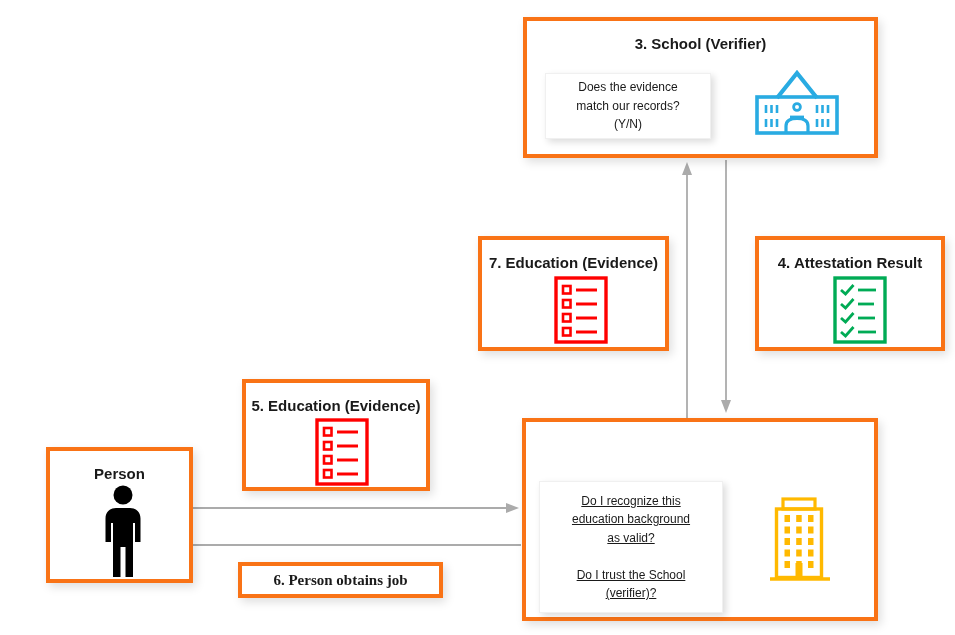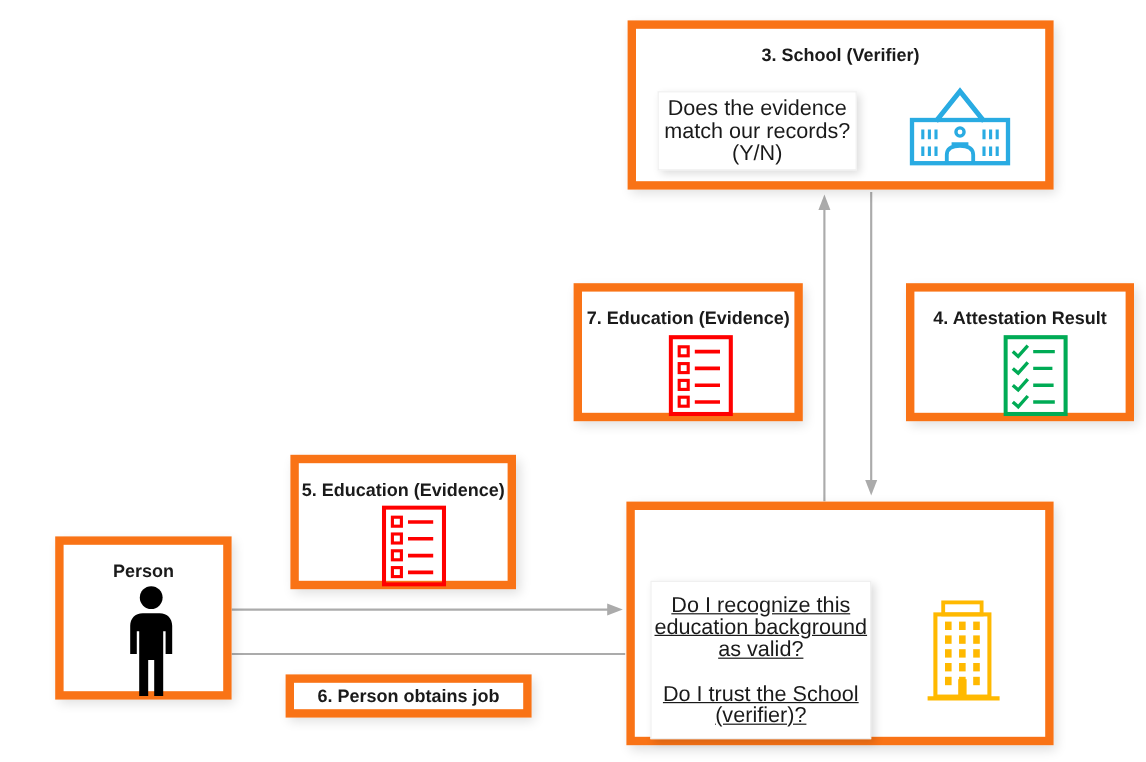--- a/index.html
+++ b/index.html
@@ -19,63 +19,63 @@
     left: 0; top: 0;
     width: 955px; height: 635px;
     pointer-events: none;
   }
   .arrow-line { stroke: var(--c-arrow, #ababab); stroke-width: 1.8; }
   .arrow-head { fill: var(--c-arrow, #ababab); }
 
   .box {
     position: absolute;
     background: #ffffff;
-    border: 7px solid #f97316;
+    border: 4px solid #f97316;
     box-shadow: 3px 4px 9px rgba(0,0,0,0.13);
   }
   .box-title {
     text-align: center;
     font-size: 15px;
     font-weight: 600;
     color: #1a1a1a;
     padding-top: 14px;
     white-space: nowrap;
   }
   .subbox {
     position: absolute;
     background: #ffffff;
     border: 1px solid #f0f0f0;
     box-shadow: 3px 3px 7px rgba(0,0,0,0.14);
     display: flex;
     align-items: center;
     justify-content: center;
   }
   .question-text {
-    font-size: 18px;
+    font-size: 12px;
     line-height: 18.5px;
     text-align: center;
     white-space: pre-line;
     color: #1a1a1a;
   }
   .icon { position: absolute; display: block; }
   .icon-evidence    { color: var(--c-evidence, #ff0000); }
   .icon-attestation { color: var(--c-attestation, #00ab55); }
   .icon-school      { color: var(--c-school, #29abe2); }
   .icon-employer    { color: var(--c-employer, #ffb900); }
   .icon-person      { color: var(--c-person, #000000); }
 
   
   .node-school     { left: 523px; top: 17px;  width: 355px; height: 141px; }
   .node-evidence2  { left: 478px; top: 236px; width: 191px; height: 115px; }
   .node-attest     { left: 742px; top: 236px; width: 190px; height: 115px; margin-left: 13px; }
   .node-evidence1  { left: 242px; top: 379px; width: 188px; height: 112px; }
   .node-person     { left: 20px;  top: 447px; width: 147px; height: 136px; margin-left: 26px; }
   .node-employer   { left: 522px; top: 418px; width: 356px; height: 203px; }
   .node-job        { left: 238px; top: 562px; width: 205px; height: 36px;
-                     display: flex; align-items: center; justify-content: center; }
+                     display: flex; align-items: center; justify-content: center; font-family: Liberation Serif, serif; }
   .node-job .box-title { padding-top: 0; }
 
   .school-question   { left: 18px; top: 52px;  width: 166px; height: 66px; }
   .employer-question { left: 13px; top: 59px;  width: 184px; height: 132px; text-decoration: underline; }
 </style>
 </head>
 <body>
 
 <div class="canvas">
 

